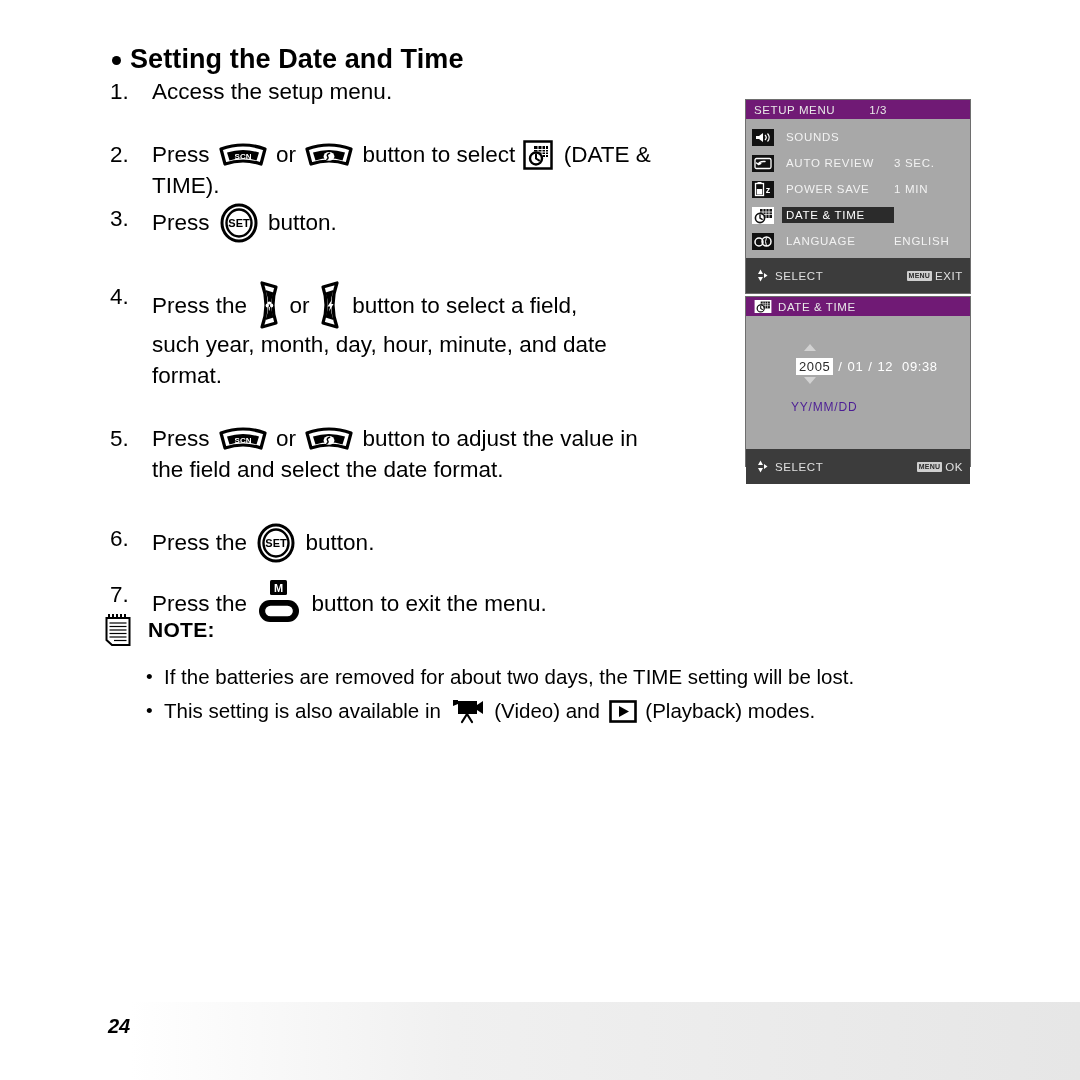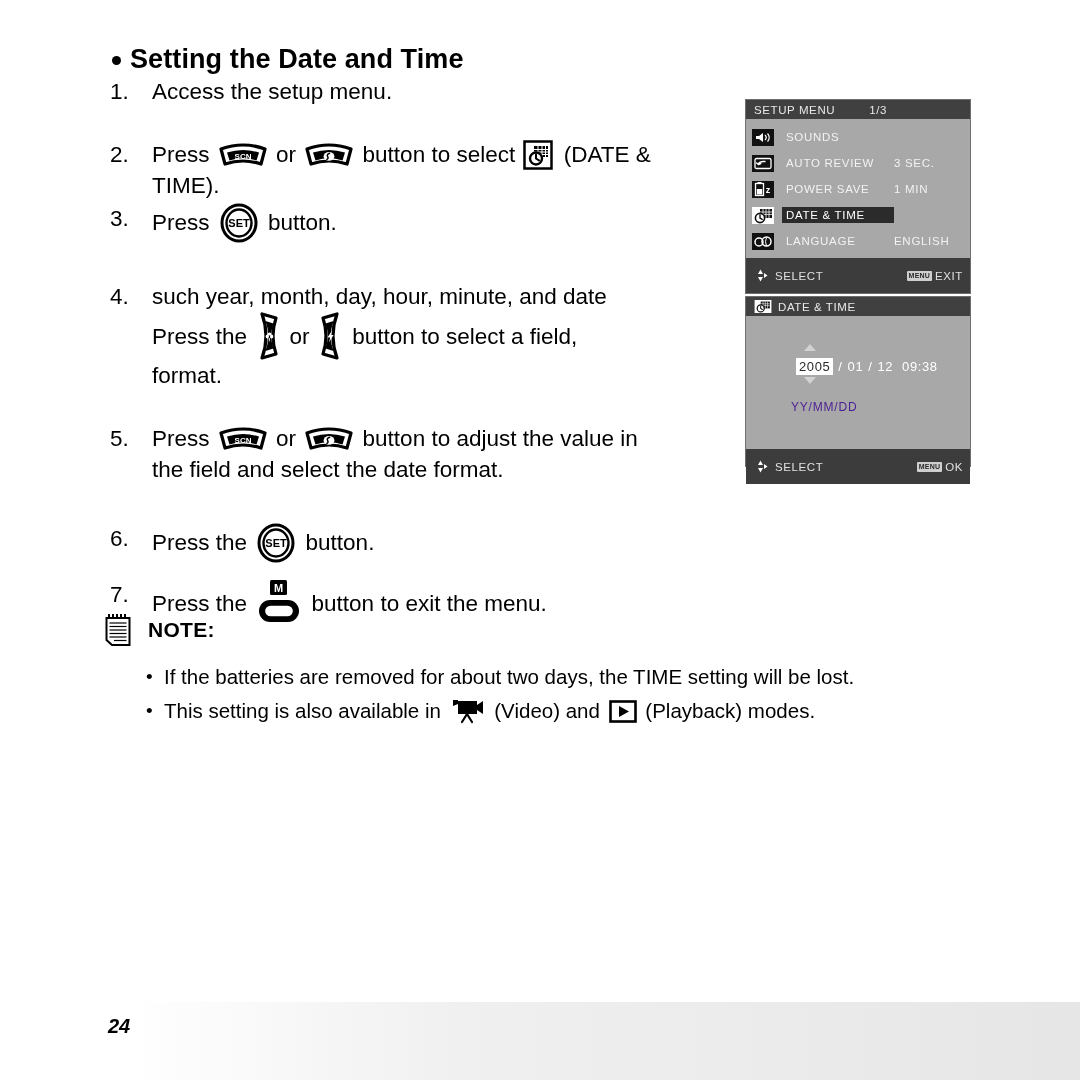--- a/index.html
+++ b/index.html
@@ -178,21 +178,21 @@
     background: #a8a8a8;
     border: 1px solid #6e6e6e;
     font-size: 11.5px;
     color: #ffffff;
     box-sizing: border-box;
   }
   #setup-menu-panel { left: 745px; top: 99px; }
   #datetime-panel  { left: 745px; top: 296px; height: 171px; }
 
   .lcd-title {
-    background: #404040;
+    background: #701a75;
     height: 19px;
     display: flex;
     align-items: center;
     padding: 0 8px;
     letter-spacing: 0.6px;
     color: #e8e8e8;
   }
   .lcd-title .t-label { flex: none; }
   .lcd-title .t-page  { margin-left: 34px; }
 
@@ -422,21 +422,20 @@
 
         <span>button.</span>
       </div>
     </div>
 
     <div class="gap-lg"></div>
 
     <div class="step">
       <div class="step-num">4.</div>
       <div class="step-body">
-        <span class="ln">such year, month, day, hour, minute, and date</span>
         <span class="ln">
           <span>Press the</span>
 
           <span class="btn-vfan inl">
             <svg viewBox="0 0 26 48" width="26" height="48">
               <path d="M7 2 Q15 24 7 46 L21 42 Q15 24 21 6 Z" fill="#fff" stroke="#000" stroke-width="3.2" stroke-linejoin="round"></path>
               <path d="M10.5 9 Q16 24 10.5 39 L18.5 36.5 Q14 24 18.5 11.5 Z" fill="#000"></path>
               <g fill="#fff">
                 <ellipse cx="14.4" cy="22" rx="2.1" ry="1.5"></ellipse>
                 <ellipse cx="12.3" cy="24.4" rx="1.6" ry="2"></ellipse>
@@ -451,20 +450,21 @@
           <span class="btn-vfan inl">
             <svg viewBox="0 0 26 48" width="26" height="48">
               <path d="M19 2 Q11 24 19 46 L5 42 Q11 24 5 6 Z" fill="#fff" stroke="#000" stroke-width="3.2" stroke-linejoin="round"></path>
               <path d="M15.5 9 Q10 24 15.5 39 L7.5 36.5 Q12 24 7.5 11.5 Z" fill="#000"></path>
               <path d="M14 18.5 L9.5 25.5 L12.2 25.5 L11 30.5 L15.5 23 L12.8 23 Z" fill="#fff"></path>
             </svg>
           </span>
 
           <span>button to select a field,</span>
         </span>
+        <span class="ln">such year, month, day, hour, minute, and date</span>
         <span class="ln">format.</span>
       </div>
     </div>
 
     <div class="gap-md"></div>
 
     <div class="step">
       <div class="step-num">5.</div>
       <div class="step-body">
         <span class="ln">

